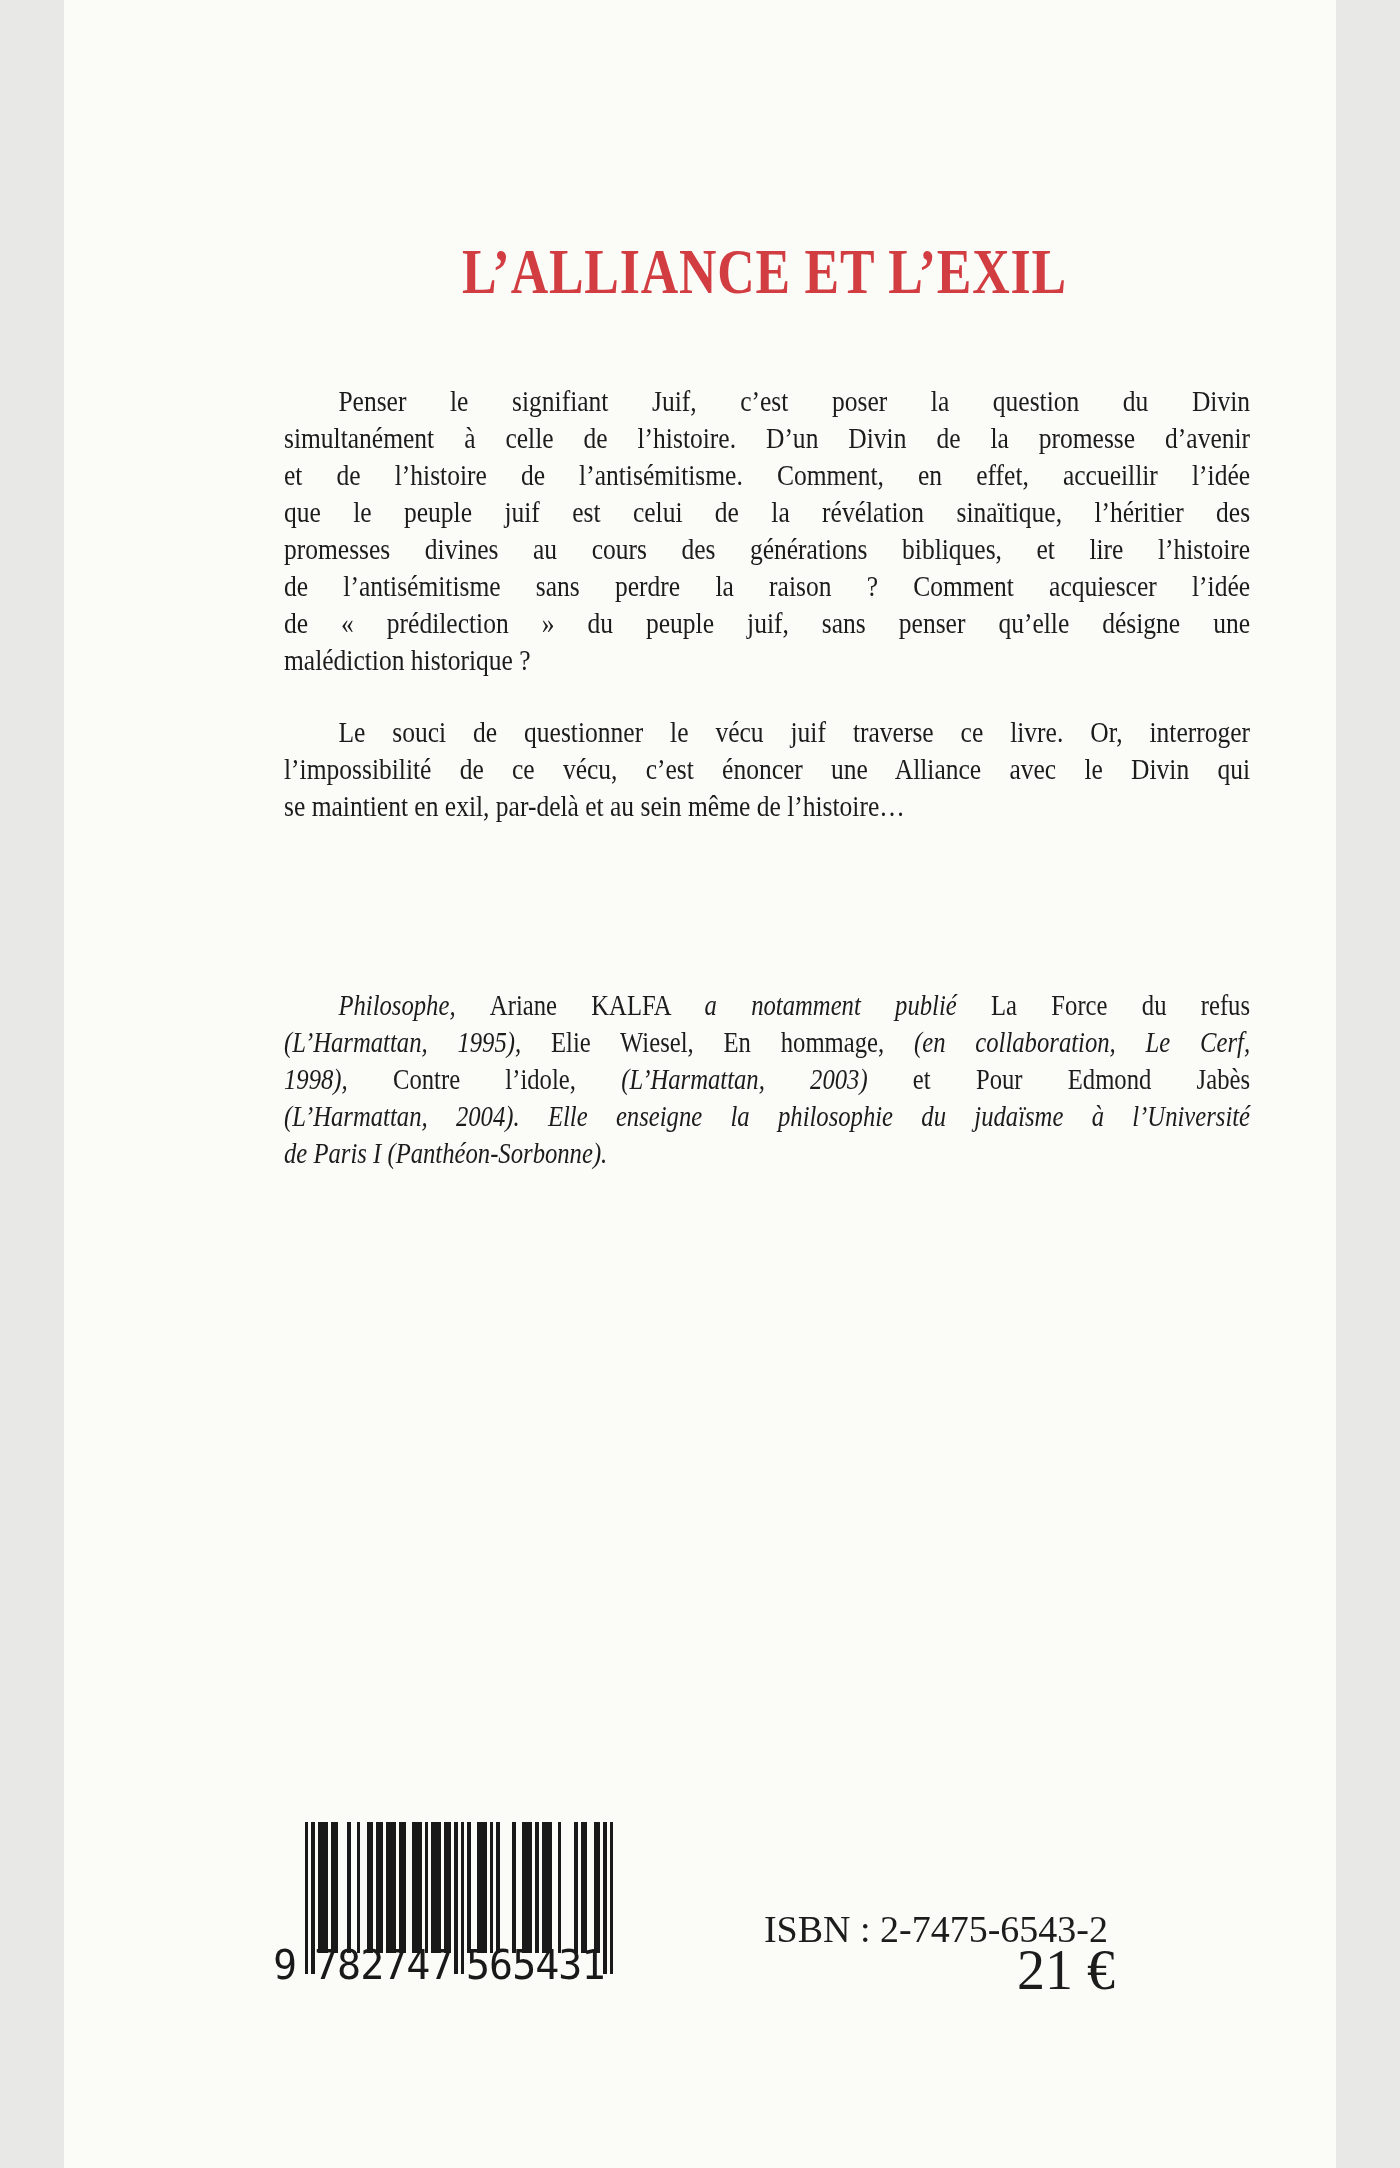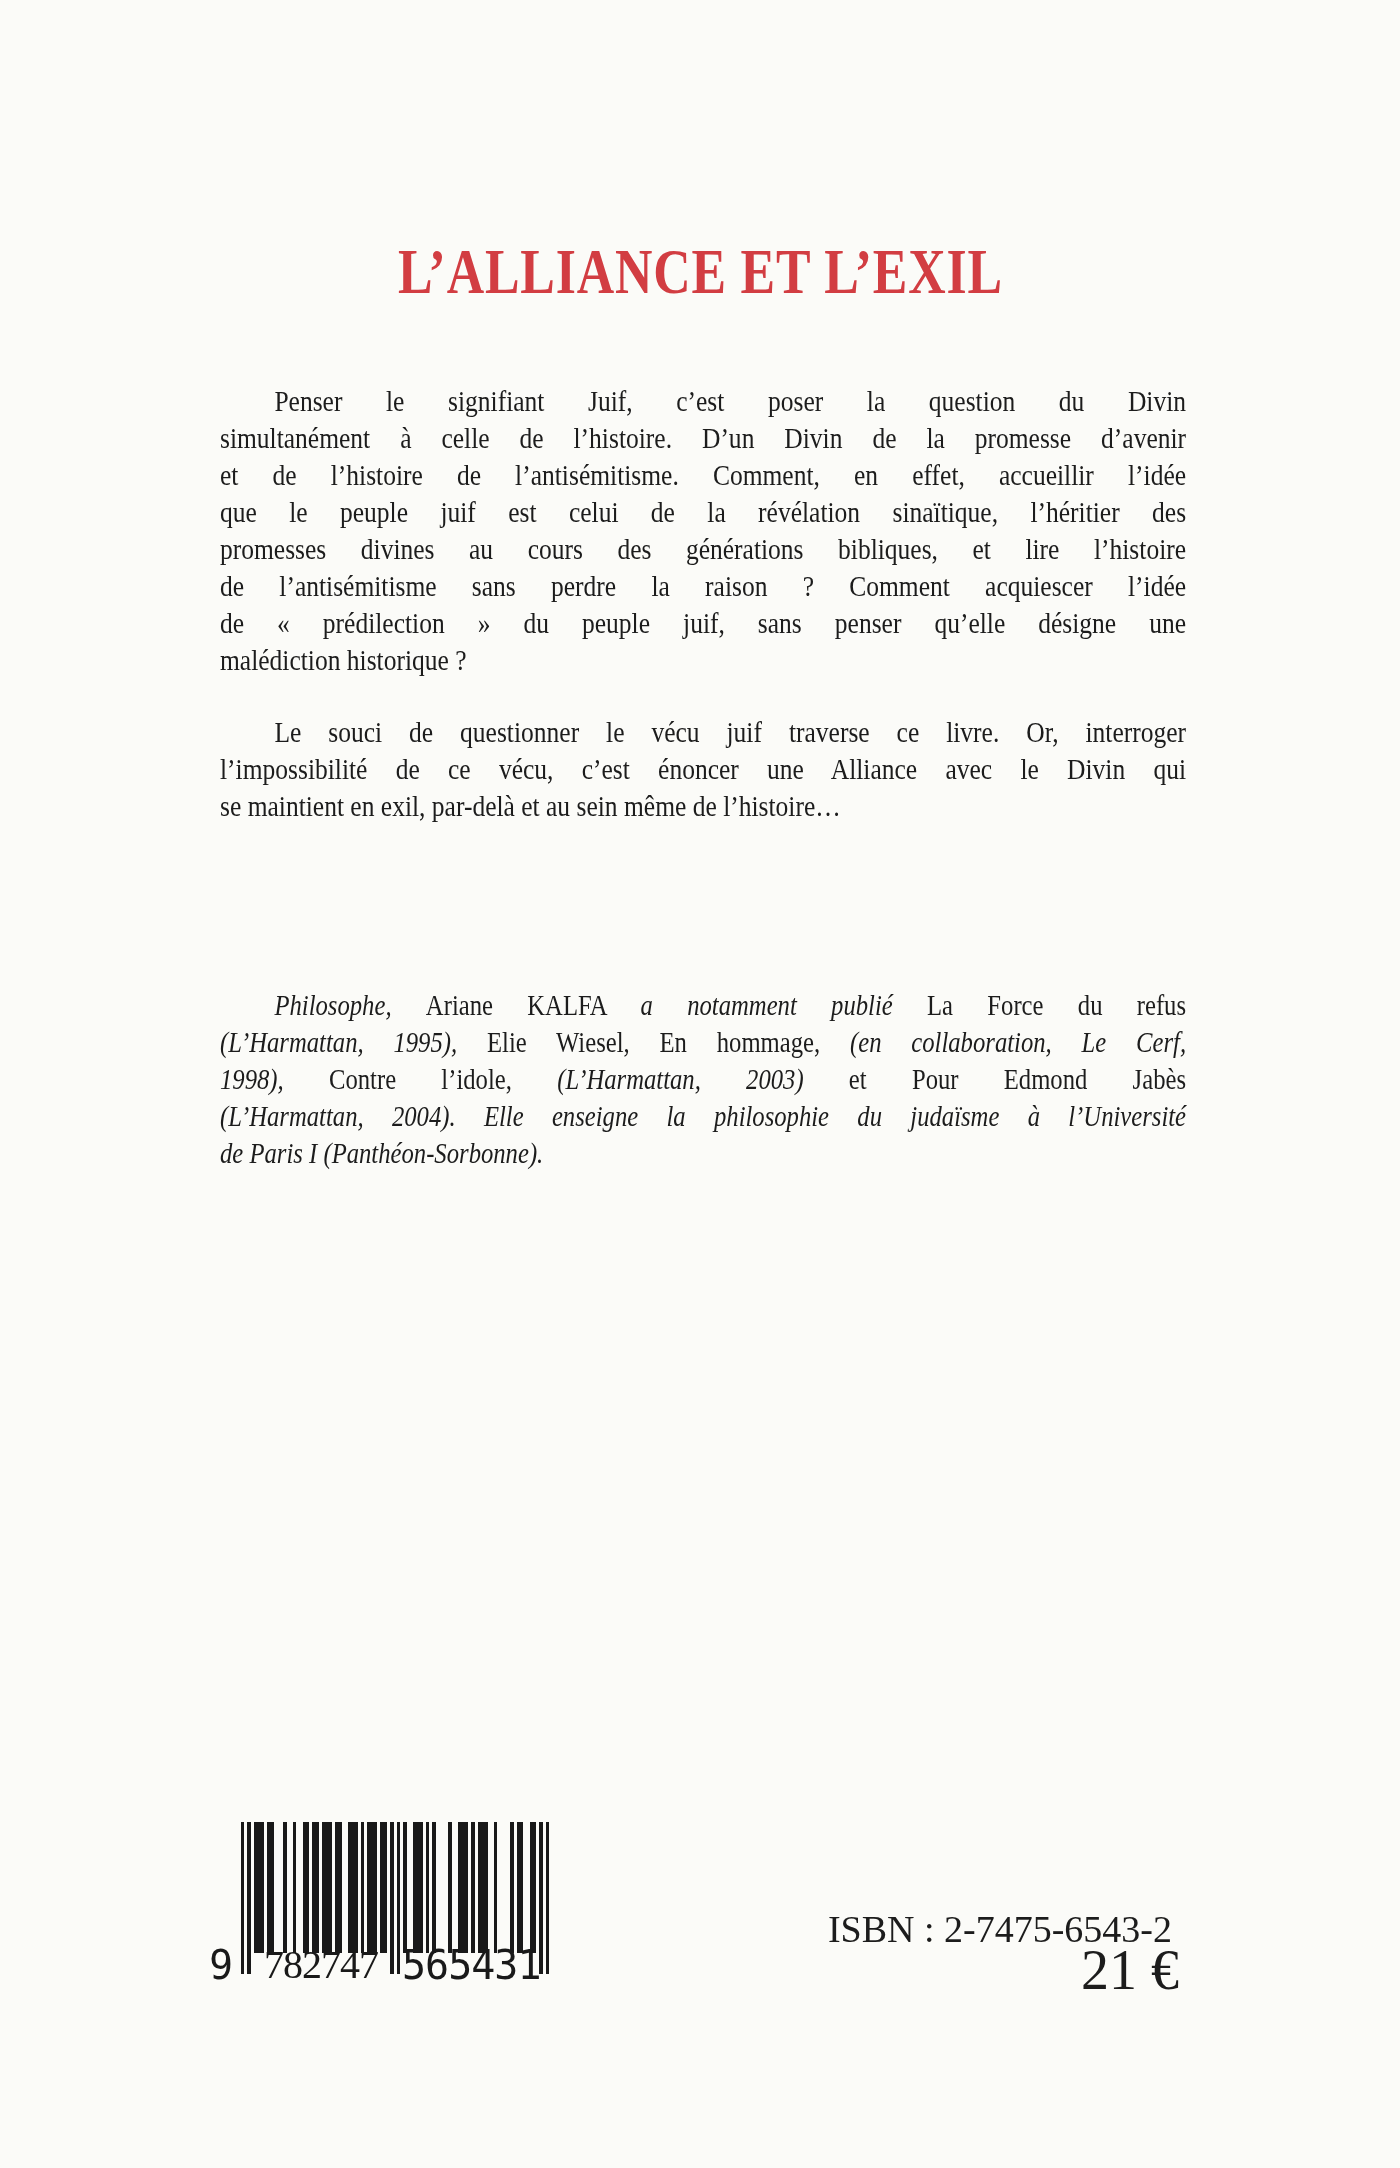--- a/index.html
+++ b/index.html
@@ -1,17 +1,17 @@
 <!DOCTYPE html>
 <html><head>
 <meta charset="utf-8">
 <style>
   html,body { margin:0; padding:0; background:#e8e8e6; }
   .page {
-    position:relative; width:1400px; height:2168px; margin:0 auto;
+    position:relative; width:1272px; height:2168px; margin:0 auto;
     background:#fbfbf8; overflow:hidden;
     font-family:"Liberation Serif", serif; color:#1c1c1c;
   }
   
   .title-wrap { position:absolute; top:240px; left:0; width:1400px; text-align:center; }
   .title {
     display:inline-block; font-size:64px; font-weight:700; line-height:64px;
     letter-spacing:1px; white-space:nowrap;
     transform:scaleX(0.81); transform-origin:center top;
   }
@@ -29,21 +29,21 @@
   .jline.indent { text-indent:64px; }
   #bio .it { font-style:italic; }
   
   .barcode-svg { position:absolute; left:241px; top:1822px; }
   .bc-digit, .bc-group {
     position:absolute; top:1945px; line-height:40px;
     font-family:"DejaVu Sans Mono", monospace; font-size:40px;
     letter-spacing:-1px; color:#191919; white-space:nowrap;
   }
   #bc-first  { left:209px; }
-  #bc-group1 { left:264px;font-family:Liberation Serif, serif; }
+  #bc-group1 { left:250px; }
   #bc-group2 { left:402px; }
   
   .isbn  { position:absolute; right:228px; top:1910px; font-size:38px; line-height:38px; white-space:nowrap;margin-left:46px; }
   .price { position:absolute; right:221px; top:1948px; font-size:56px; line-height:44px; white-space:nowrap; }
 </style>
 </head>
 <body>
 
 <div class="page">
 

